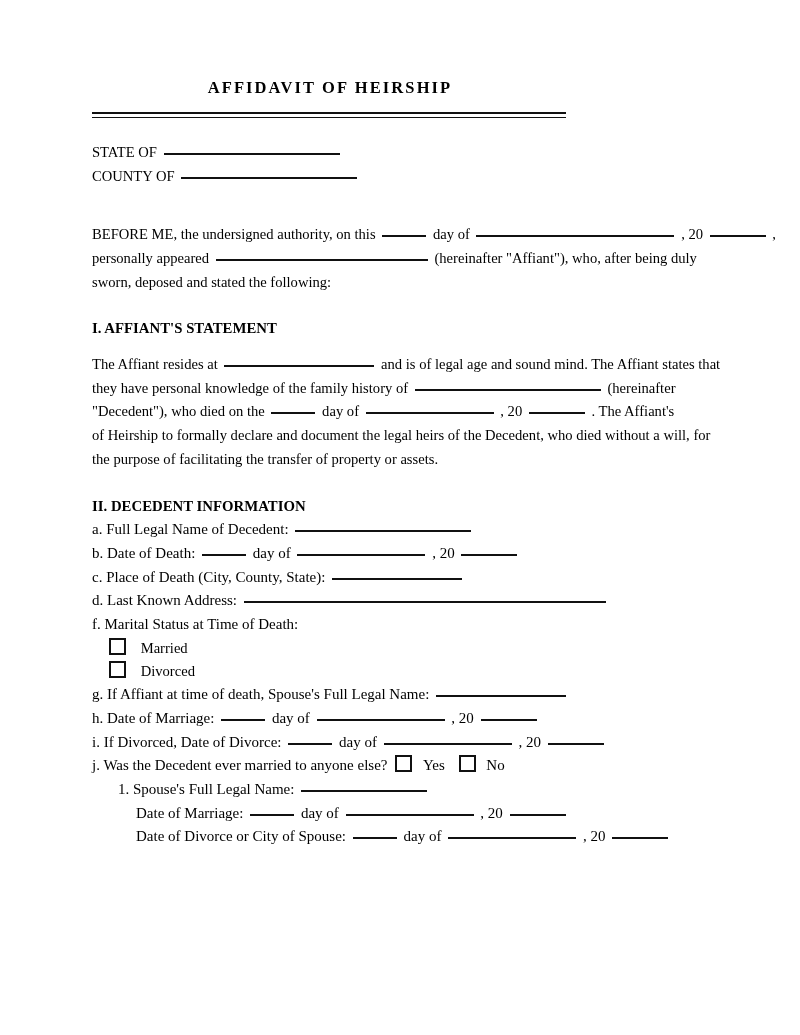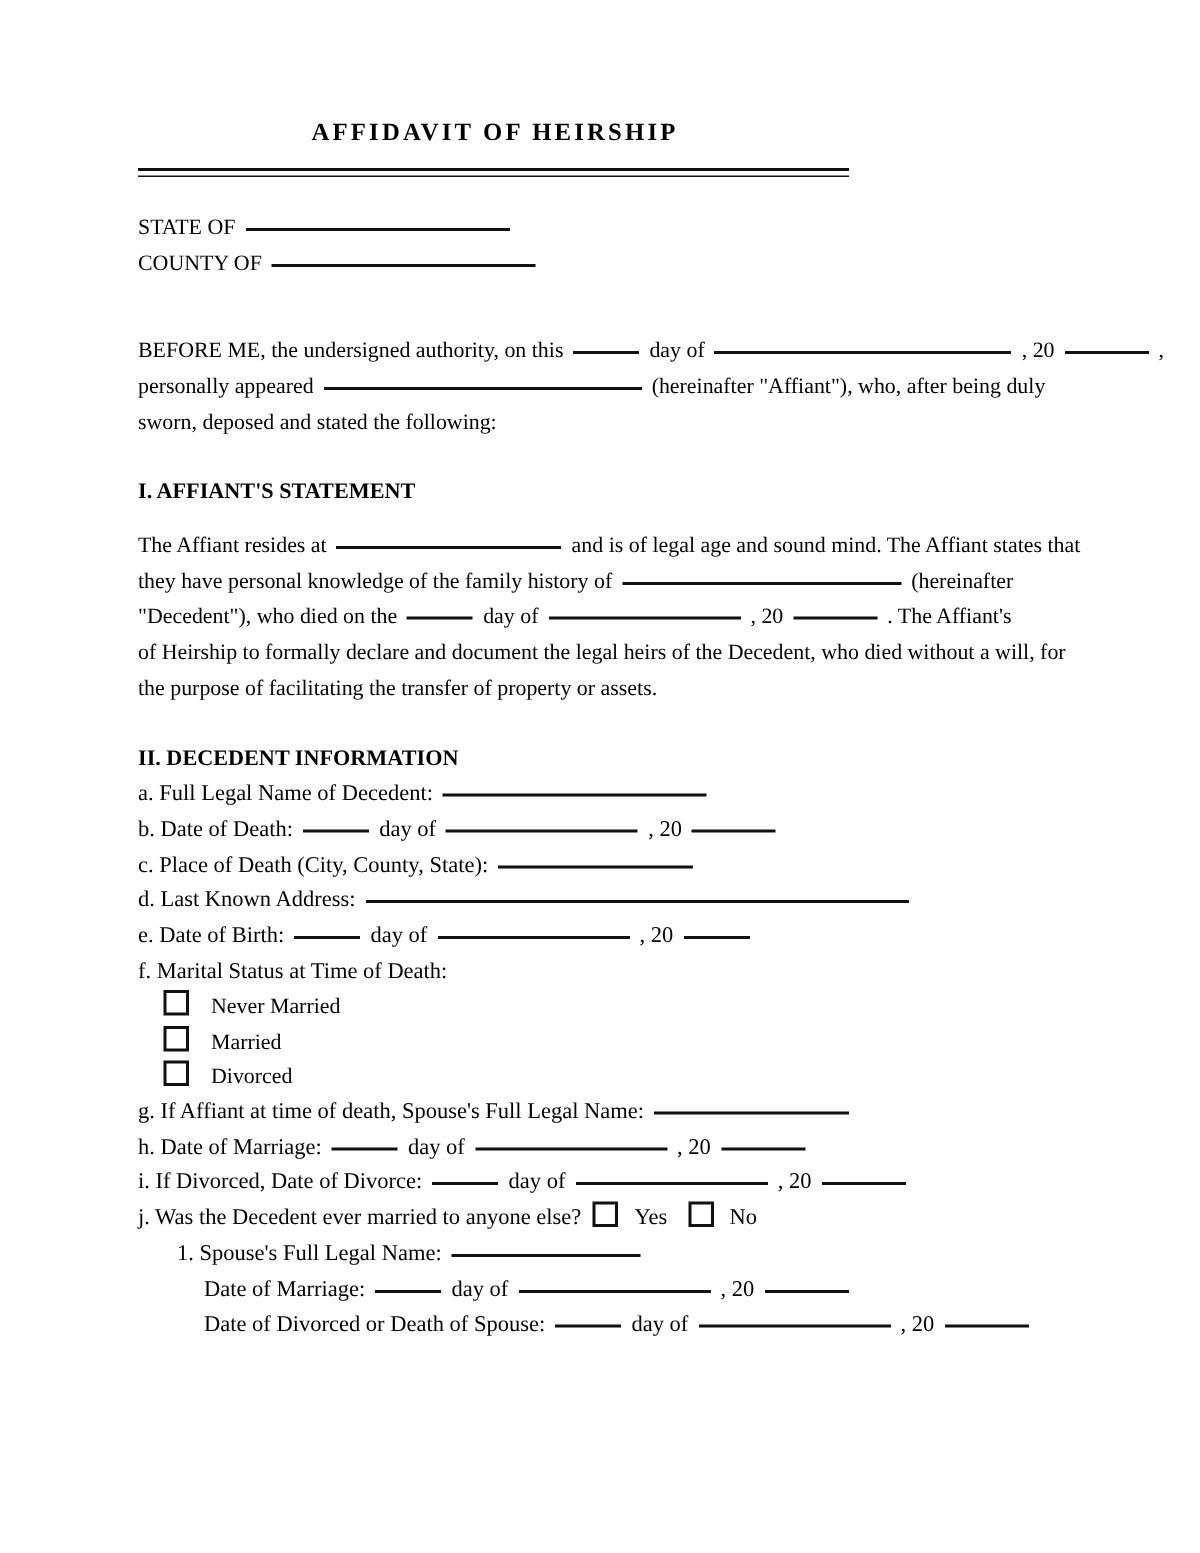--- a/index.html
+++ b/index.html
@@ -215,39 +215,26 @@
     <span>Place of Death (City, County, State):</span>
     <span class="blank" style="width:130px"></span>
   </div>
 
   <div class="item">
     <span class="item-label">d.</span>
     <span>Last Known Address:</span>
     <span class="blank addr"></span>
   </div>
 
-  <div class="item">
-    <span class="item-label">e.</span>
-    <span>Date of Birth:</span>
-    <span class="blank xs"></span>
-    <span>day of</span>
-    <span class="blank m"></span>
-    <span>, 20</span>
-    <span class="blank xs"></span>
-  </div>
 
   <div class="item">
     <span class="item-label">f.</span>
     <span>Marital Status at Time of Death:</span>
   </div>
 
-  <div class="cb-row">
-    <span class="cbox"></span>
-    <span class="cb-label">Never Married</span>
-  </div>
   <div class="cb-row">
     <span class="cbox"></span>
     <span class="cb-label">Married</span>
   </div>
   <div class="cb-row">
     <span class="cbox"></span>
     <span class="cb-label">Divorced</span>
   </div>
 
   <div class="item">
@@ -295,21 +282,21 @@
   <div class="item indent-3">
     <span>Date of Marriage:</span>
     <span class="blank xs"></span>
     <span>day of</span>
     <span class="blank m"></span>
     <span>, 20</span>
     <span class="blank s"></span>
   </div>
 
   <div class="item indent-3">
-    <span>Date of Divorced or Death of Spouse:</span>
+    <span>Date of Divorce or City of Spouse:</span>
     <span class="blank xs"></span>
     <span>day of</span>
     <span class="blank m"></span>
     <span>, 20</span>
     <span class="blank s"></span>
   </div>
 
 </div>
 
 </body></html>

